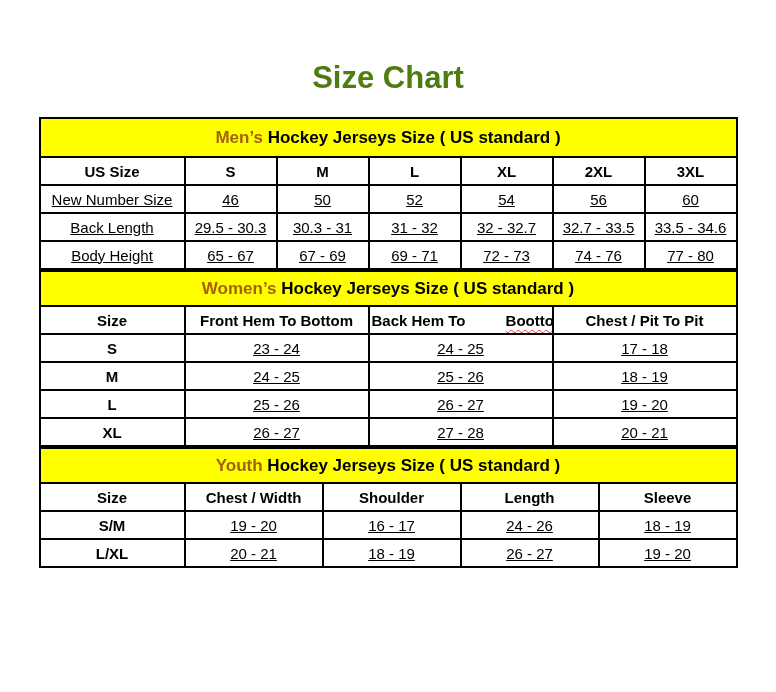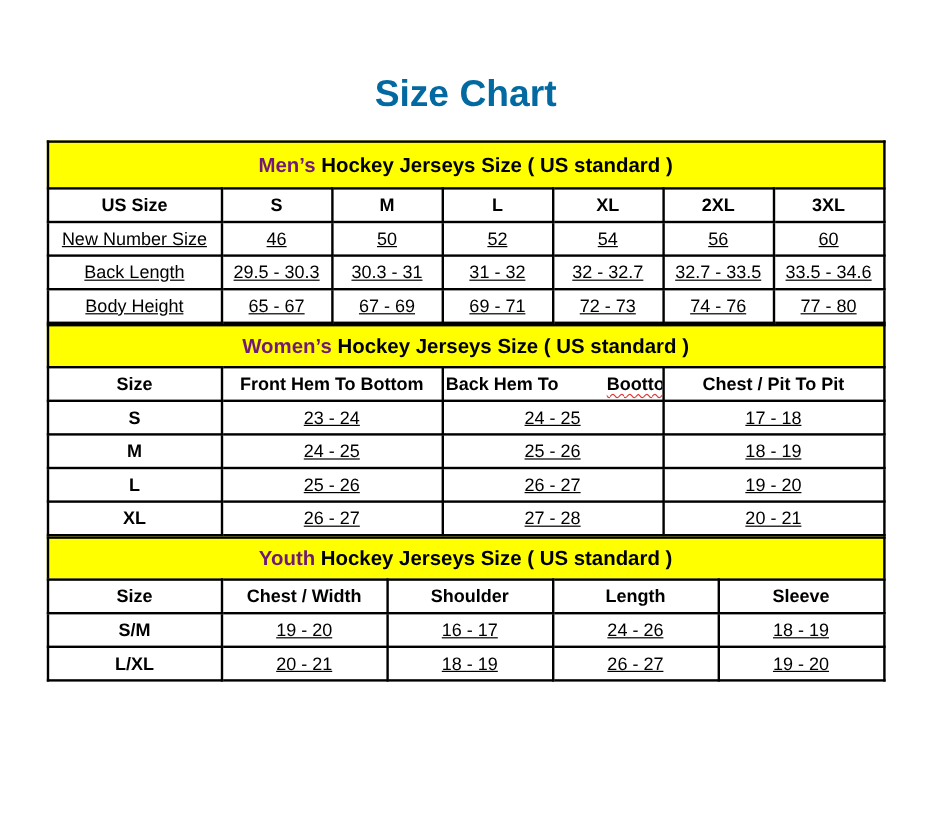--- a/index.html
+++ b/index.html
@@ -4,42 +4,42 @@
 <style>
   * { box-sizing: border-box; margin: 0; padding: 0; }
   html, body { width: 776px; height: 692px; background: #ffffff; overflow: hidden; }
   body { font-family: "Liberation Sans", sans-serif; color: #000; }
 
   .page-title {
     margin-top: 60px;
     text-align: center;
     font-size: 31px;
     font-weight: bold;
-    color: #0369a1;
+    color: #4d7c0f;
     letter-spacing: 0px;
   }
 
   .chart {
     width: 699px;
     margin: 21px auto 0 auto;
   }
 
   .band {
     background: #ffff00;
     border: 2px solid #000;
     border-bottom: 0;
     height: 39px;
     display: flex;
     align-items: center;
     justify-content: center;
     font-weight: bold;
     font-size: 17px;
   }
   .band.mid { height: 35px; }
-  .band .red { color: #701a75; }
+  .band .red { color: #a16207; }
 
   table {
     width: 100%;
     border-collapse: collapse;
     table-layout: fixed;
   }
   th, td {
     border: 2px solid #000;
     text-align: center;
     vertical-align: middle;

